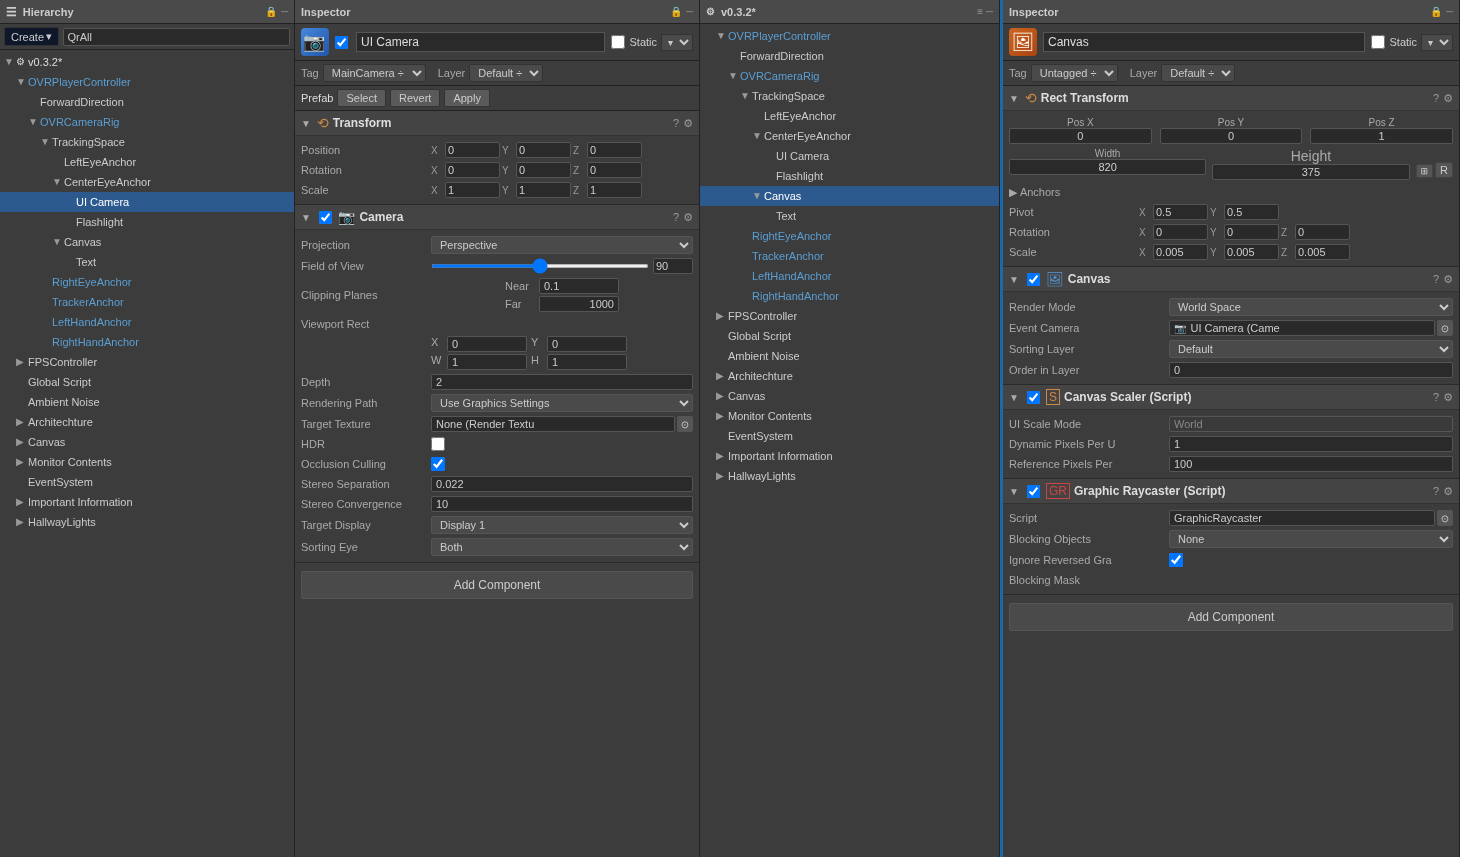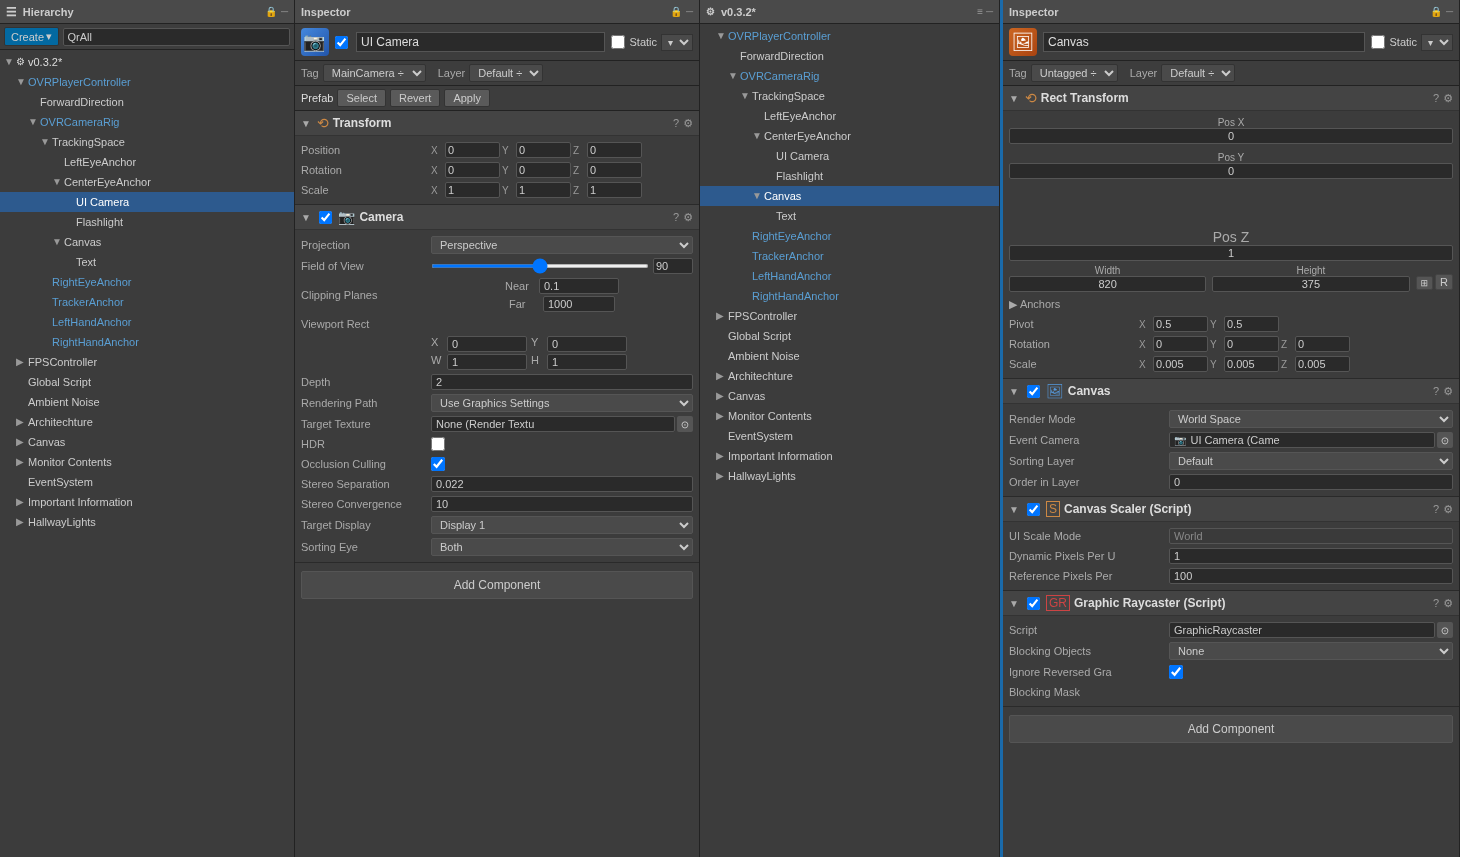--- a/index.html
+++ b/index.html
@@ -51,21 +51,21 @@
     .hierarchy-toolbar {
       background: #3d3d3d;
       border-bottom: 1px solid #222;
       padding: 3px 4px;
       display: flex;
       align-items: center;
       gap: 4px;
     }
 
     .create-btn {
-      background: #0369a1;
+      background: #0f172a;
       border: 1px solid #333;
       color: #ccc;
       padding: 2px 6px;
       font-size: 11px;
       cursor: pointer;
       border-radius: 2px;
       display: flex;
       align-items: center;
       gap: 2px;
     }
@@ -682,21 +682,21 @@
         </div>
         <div class="prop-row">
           <span class="prop-label">Clipping Planes</span>
           <div class="prop-value" style="display:flex; flex-direction:column; gap:2px;">
             <div style="display:flex; align-items:center; gap:4px;">
               <span style="color:#aaa; font-size:11px; width:30px;">Near</span>
               <input class="field-input" value="0.1" style="width: 80px;">
             </div>
             <div style="display:flex; align-items:center; gap:4px;">
               <span style="color:#aaa; font-size:11px; width:30px;">Far</span>
-              <input class="field-input" value="1000" style="width: 72px;">
+              <input class="field-input" value="1000" style="width: 80px; text-align: right;">
             </div>
           </div>
         </div>
         <div class="prop-row">
           <span class="prop-label">Viewport Rect</span>
         </div>
         <div style="padding: 2px 0 2px 130px;">
           <div style="display:flex; gap:4px; margin-bottom:2px;">
             <span style="color:#aaa; font-size:11px; width:12px;">X</span>
             <input class="field-input" value="0" style="width: 80px;">
@@ -919,42 +919,42 @@
           <span class="collapse-arrow">▼</span>
           <span style="color:#cc8844; font-size:14px;">⟲</span>
           <span class="component-name">Rect Transform</span>
           <div class="component-header-icons">
             <span>?</span>
             <span>⚙</span>
           </div>
         </div>
         <div class="component-body">
 
-          <div style="display:flex; gap:8px; padding:2px 0;flex-direction:column;">
+          <div style="display:flex; gap:8px; padding:2px 0;">
             <div style="display:flex; flex-direction:column; align-items:center; flex:1;">
               <span style="color:#aaa; font-size:10px;">Pos X</span>
               <input class="rt-field-input" value="0" style="background: rgb(42, 42, 42); border: 1px solid rgb(85, 85, 85); color: rgb(204, 204, 204); padding: 1px 4px; font-size: 11px; width: 100%; border-radius: 2px; text-align: center;">
             </div>
             <div style="display:flex; flex-direction:column; align-items:center; flex:1;">
               <span style="color:#aaa; font-size:10px;">Pos Y</span>
               <input class="rt-field-input" value="0" style="background: rgb(42, 42, 42); border: 1px solid rgb(85, 85, 85); color: rgb(204, 204, 204); padding: 1px 4px; font-size: 11px; width: 100%; border-radius: 2px; text-align: center;">
             </div>
             <div style="display:flex; flex-direction:column; align-items:center; flex:1;">
-              <span style="color:#aaa; font-size:14px;margin-top:42px;">Pos Z</span>
+              <span style="color:#aaa; font-size:10px;">Pos Z</span>
               <input class="rt-field-input" value="1" style="background: rgb(42, 42, 42); border: 1px solid rgb(85, 85, 85); color: rgb(204, 204, 204); padding: 1px 4px; font-size: 11px; width: 100%; border-radius: 2px; text-align: center;">
             </div>
           </div>
 
           <div style="display:flex; gap:6px; padding:2px 0;">
             <div style="display:flex; flex-direction:column; align-items:center; flex:1;">
               <span style="color:#aaa; font-size:10px;">Width</span>
               <input class="rt-field-input" value="820" style="background: rgb(42, 42, 42); border: 1px solid rgb(85, 85, 85); color: rgb(204, 204, 204); padding: 1px 4px; font-size: 11px; width: 100%; border-radius: 2px; text-align: center;">
             </div>
             <div style="display:flex; flex-direction:column; align-items:center; flex:1;">
-              <span style="color:#aaa; font-size:10px;">Height</span>
+              <span style="color:#aaa; font-size:14px;">Height</span>
               <input class="rt-field-input" value="375" style="background: rgb(42, 42, 42); border: 1px solid rgb(85, 85, 85); color: rgb(204, 204, 204); padding: 1px 4px; font-size: 11px; width: 100%; border-radius: 2px; text-align: center;">
             </div>
             <div style="display:flex; align-items:flex-end; gap:2px; padding-bottom:2px;">
               <button class="r-btn" style="font-size:9px;">⊞</button>
               <button class="r-btn">R</button>
             </div>
           </div>
 
           <div class="prop-row anchors-row">
             <span class="prop-label">▶ Anchors</span>

